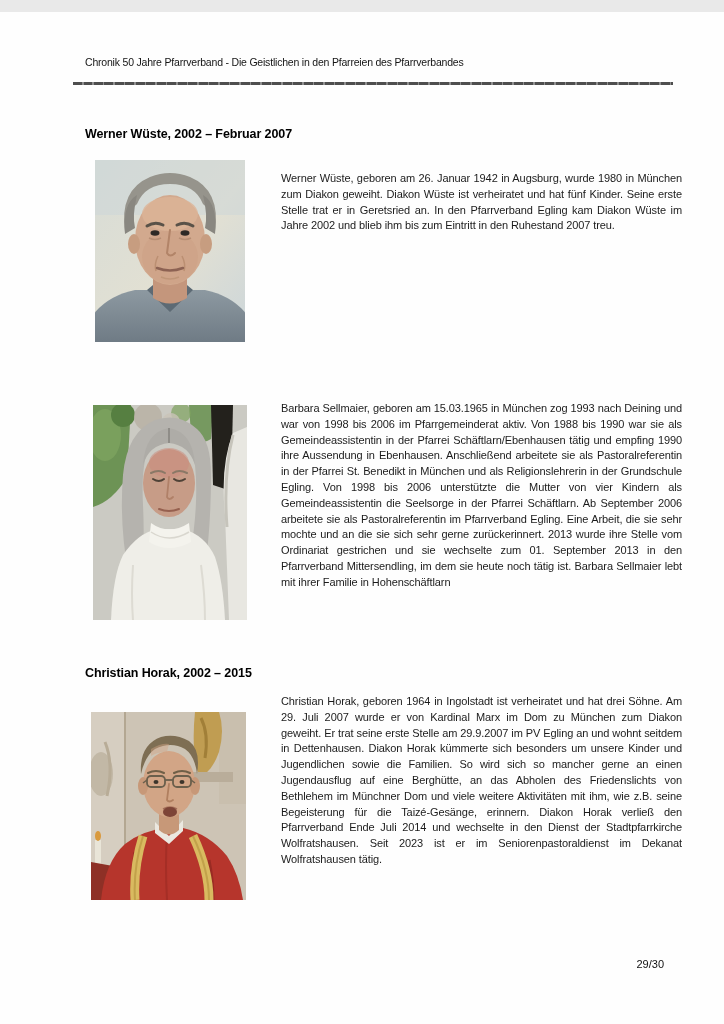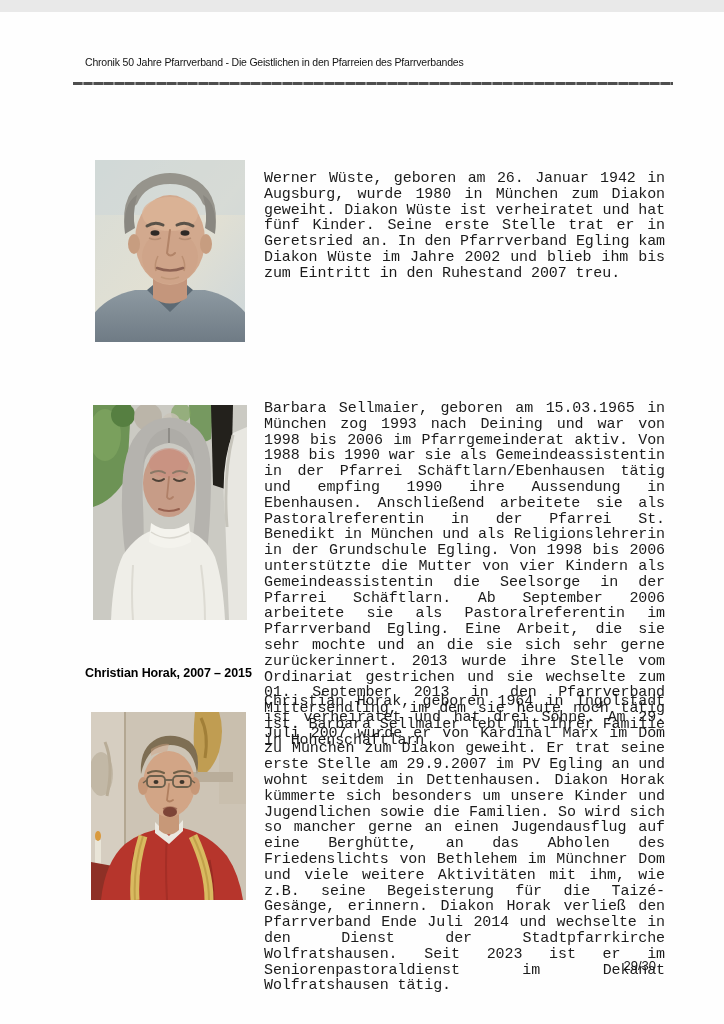--- a/index.html
+++ b/index.html
@@ -25,38 +25,39 @@
     position:absolute;left:85px;margin:0;
     font-size:12.5px;line-height:16px;font-weight:bold;color:#000;
     letter-spacing:-0.1px;white-space:nowrap;
   }
   .photo{
     position:absolute;margin:0;padding:0;overflow:hidden;
     background:#d8d5cd;
   }
   .photo svg{display:block;}
   .text-col{
-    position:absolute;left:264px;width:401px;
-    font-size:15px;line-height:15.8px;letter-spacing:-0.1px;
-    text-align:justify;color:#1b1b1b;font-family:Liberation Mono, monospace;
+    position:absolute;left:281px;width:401px;
+    font-size:11px;line-height:15.8px;letter-spacing:-0.1px;
+    text-align:justify;color:#1b1b1b;
   }
   .text-col p{margin:0 0 7px 0;}
   .page-number{
-    position:absolute;right:68px;top:946px;
-    font-size:13px;color:#111;
+    position:absolute;right:60px;top:946px;
+    font-size:11px;color:#111;
   }
 </style>
 </head>
 <body>
 
 <div class="page">
 
   <div class="doc-header">Chronik 50 Jahre Pfarrverband - Die Geistlichen in den Pfarreien des Pfarrverbandes</div>
   <div class="divider"></div>
 
+  <h2 class="sec-heading" style="top:114px">Werner Wüste, 2002 – Februar 2007</h2>
 
   <figure class="photo" style="left:95px;top:148px;width:150px;height:182px">
     <svg viewBox="0 0 150 182" width="150" height="182">
       <defs>
         <linearGradient id="p1bg" x1="0" y1="0" x2="1" y2="1">
           <stop offset="0" stop-color="#d7dcd6"></stop>
             <stop offset="0.55" stop-color="#e2e0d3"></stop>
             <stop offset="1" stop-color="#ccd6da"></stop>
         </linearGradient>
         <linearGradient id="p1shirt" x1="0" y1="0" x2="0" y2="1">
@@ -125,21 +126,21 @@
       <path d="M58,127 Q76,139 96,127" stroke="#d9d7cf" stroke-width="1.5" fill="none"></path>
       <path d="M40,160 Q38,190 40,215" stroke="#dddbd3" stroke-width="2" fill="none"></path>
       <path d="M108,160 Q112,190 112,215" stroke="#dddbd3" stroke-width="2" fill="none"></path>
     </svg>
   </figure>
 
   <div class="text-col" style="top:389px">
     <p>Barbara Sellmaier, geboren am 15.03.1965 in München zog 1993 nach Deining und war von 1998 bis 2006 im Pfarrgemeinderat aktiv. Von 1988 bis 1990 war sie als Gemeindeassistentin in der Pfarrei Schäftlarn/Ebenhausen tätig und empfing 1990 ihre Aussendung in Ebenhausen. Anschließend arbeitete sie als Pastoralreferentin in der Pfarrei St. Benedikt in München und als Religionslehrerin in der Grundschule Egling. Von 1998 bis 2006 unterstützte die Mutter von vier Kindern als Gemeindeassistentin die Seelsorge in der Pfarrei Schäftlarn. Ab September 2006 arbeitete sie als Pastoralreferentin im Pfarrverband Egling. Eine Arbeit, die sie sehr mochte und an die sie sich sehr gerne zurückerinnert. 2013 wurde ihre Stelle vom Ordinariat gestrichen und sie wechselte zum 01. September 2013 in den Pfarrverband Mittersendling, im dem sie heute noch tätig ist.  Barbara Sellmaier lebt mit ihrer Familie in Hohenschäftlarn</p>
   </div>
 
-  <h2 class="sec-heading" style="top:653px">Christian Horak, 2007 – 2015</h2>
+  <h2 class="sec-heading" style="top:653px">Christian Horak, 2002 – 2015</h2>
 
   <figure class="photo" style="left:91px;top:700px;width:155px;height:188px">
     <svg viewBox="0 0 155 188" width="155" height="188">
       <rect width="155" height="188" fill="#cdc4b5"></rect>
       <rect width="34" height="188" fill="#d6cec1"></rect>
       <line x1="34" y1="0" x2="34" y2="188" stroke="#b3a792" stroke-width="2"></line>
       <ellipse cx="10" cy="62" rx="12" ry="22" fill="#c2b8a6"></ellipse>
       <path d="M14,30 Q23,52 16,84" stroke="#b8ac97" stroke-width="3" fill="none"></path>
       <rect x="128" y="0" width="27" height="92" fill="#c9bfae"></rect>
       <path d="M104,0 L128,0 Q134,18 128,40 Q120,62 108,64 Q100,40 104,0 Z" fill="#c09d52"></path>

